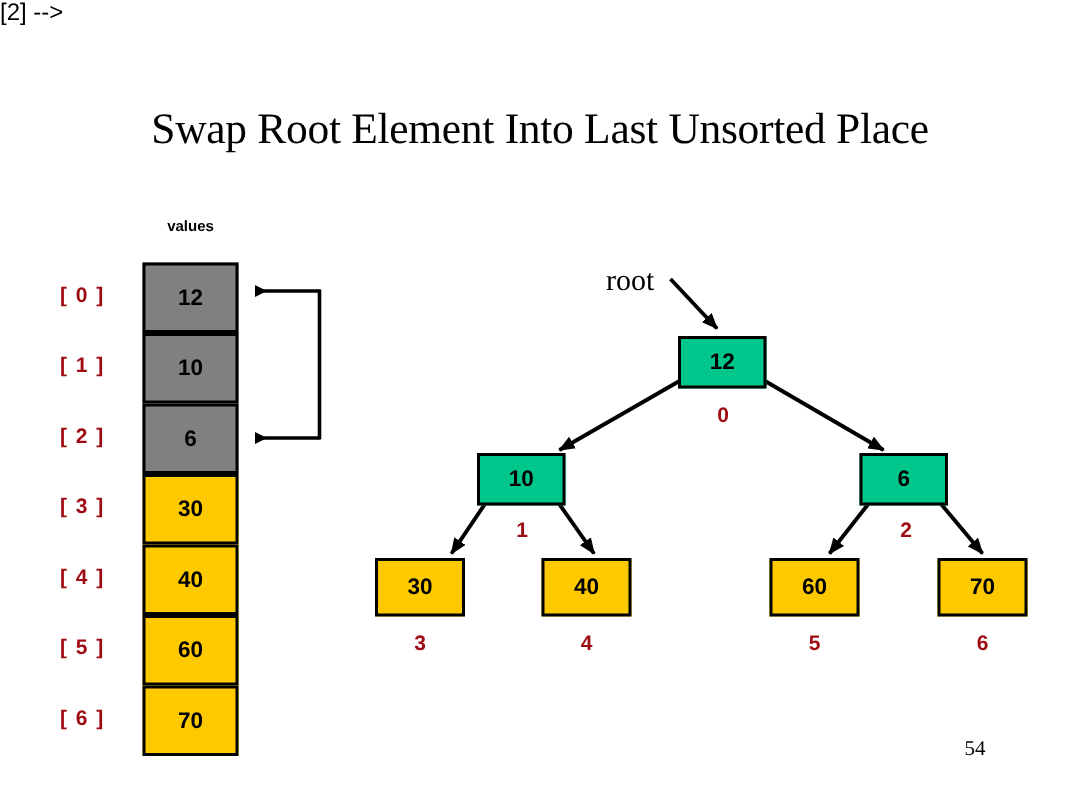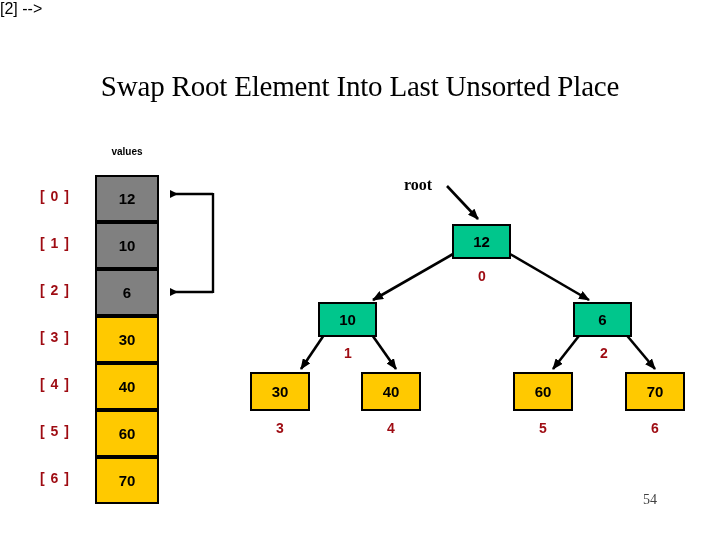--- a/index.html
+++ b/index.html
@@ -110,35 +110,35 @@
     font-weight: bold;
     color: #9E0b12;
     text-align: center;
   }
 
   #root-label {
     position: absolute;
     left: 404px;
     top: 176px;
     font-family: "Liberation Serif", serif;
-    font-size: 16px;
-    font-weight: bold;
+    font-size: 20px;
+    font-weight: normal;
     color: #000000;
   }
 
   
   #page-number {
     position: absolute;
     left: 630px;
     top: 492px;
     width: 40px;
     text-align: center;
     font-family: "Liberation Serif", serif;
     font-size: 14px;
-    color: #404040;
+    color: #000000;
   }
 </style>
 </head>
 <body>
 
 <div id="slide">
 
   <div id="slide-title">Swap Root Element Into Last Unsorted Place</div>
 
   

